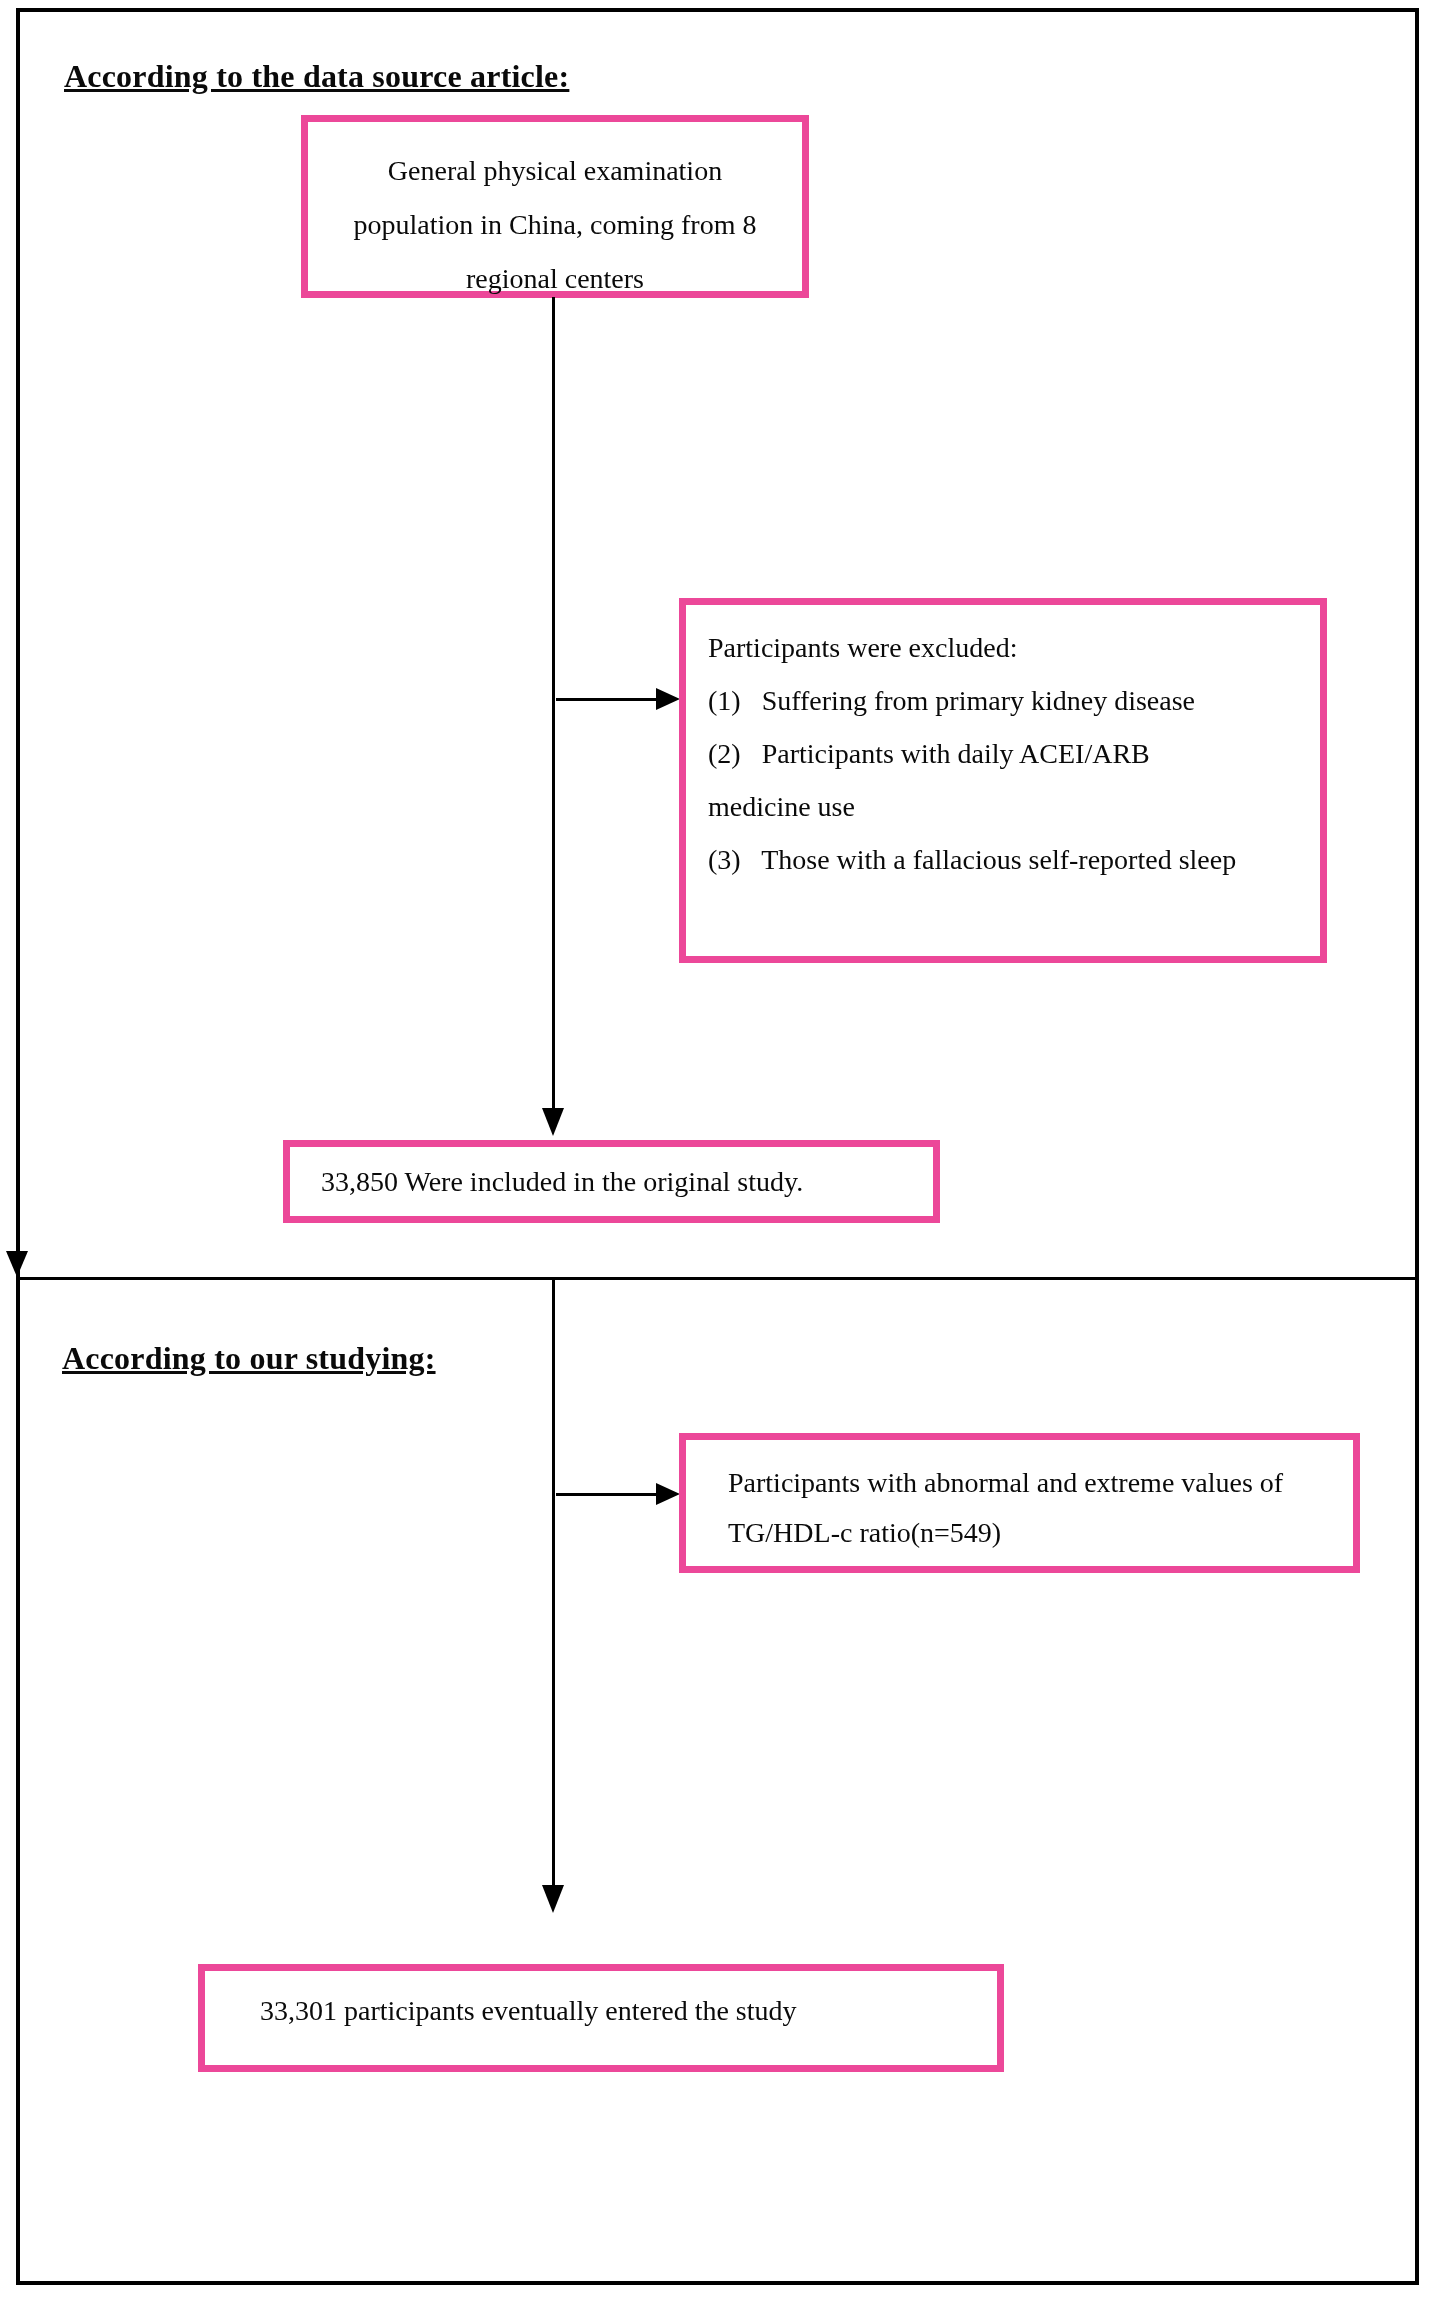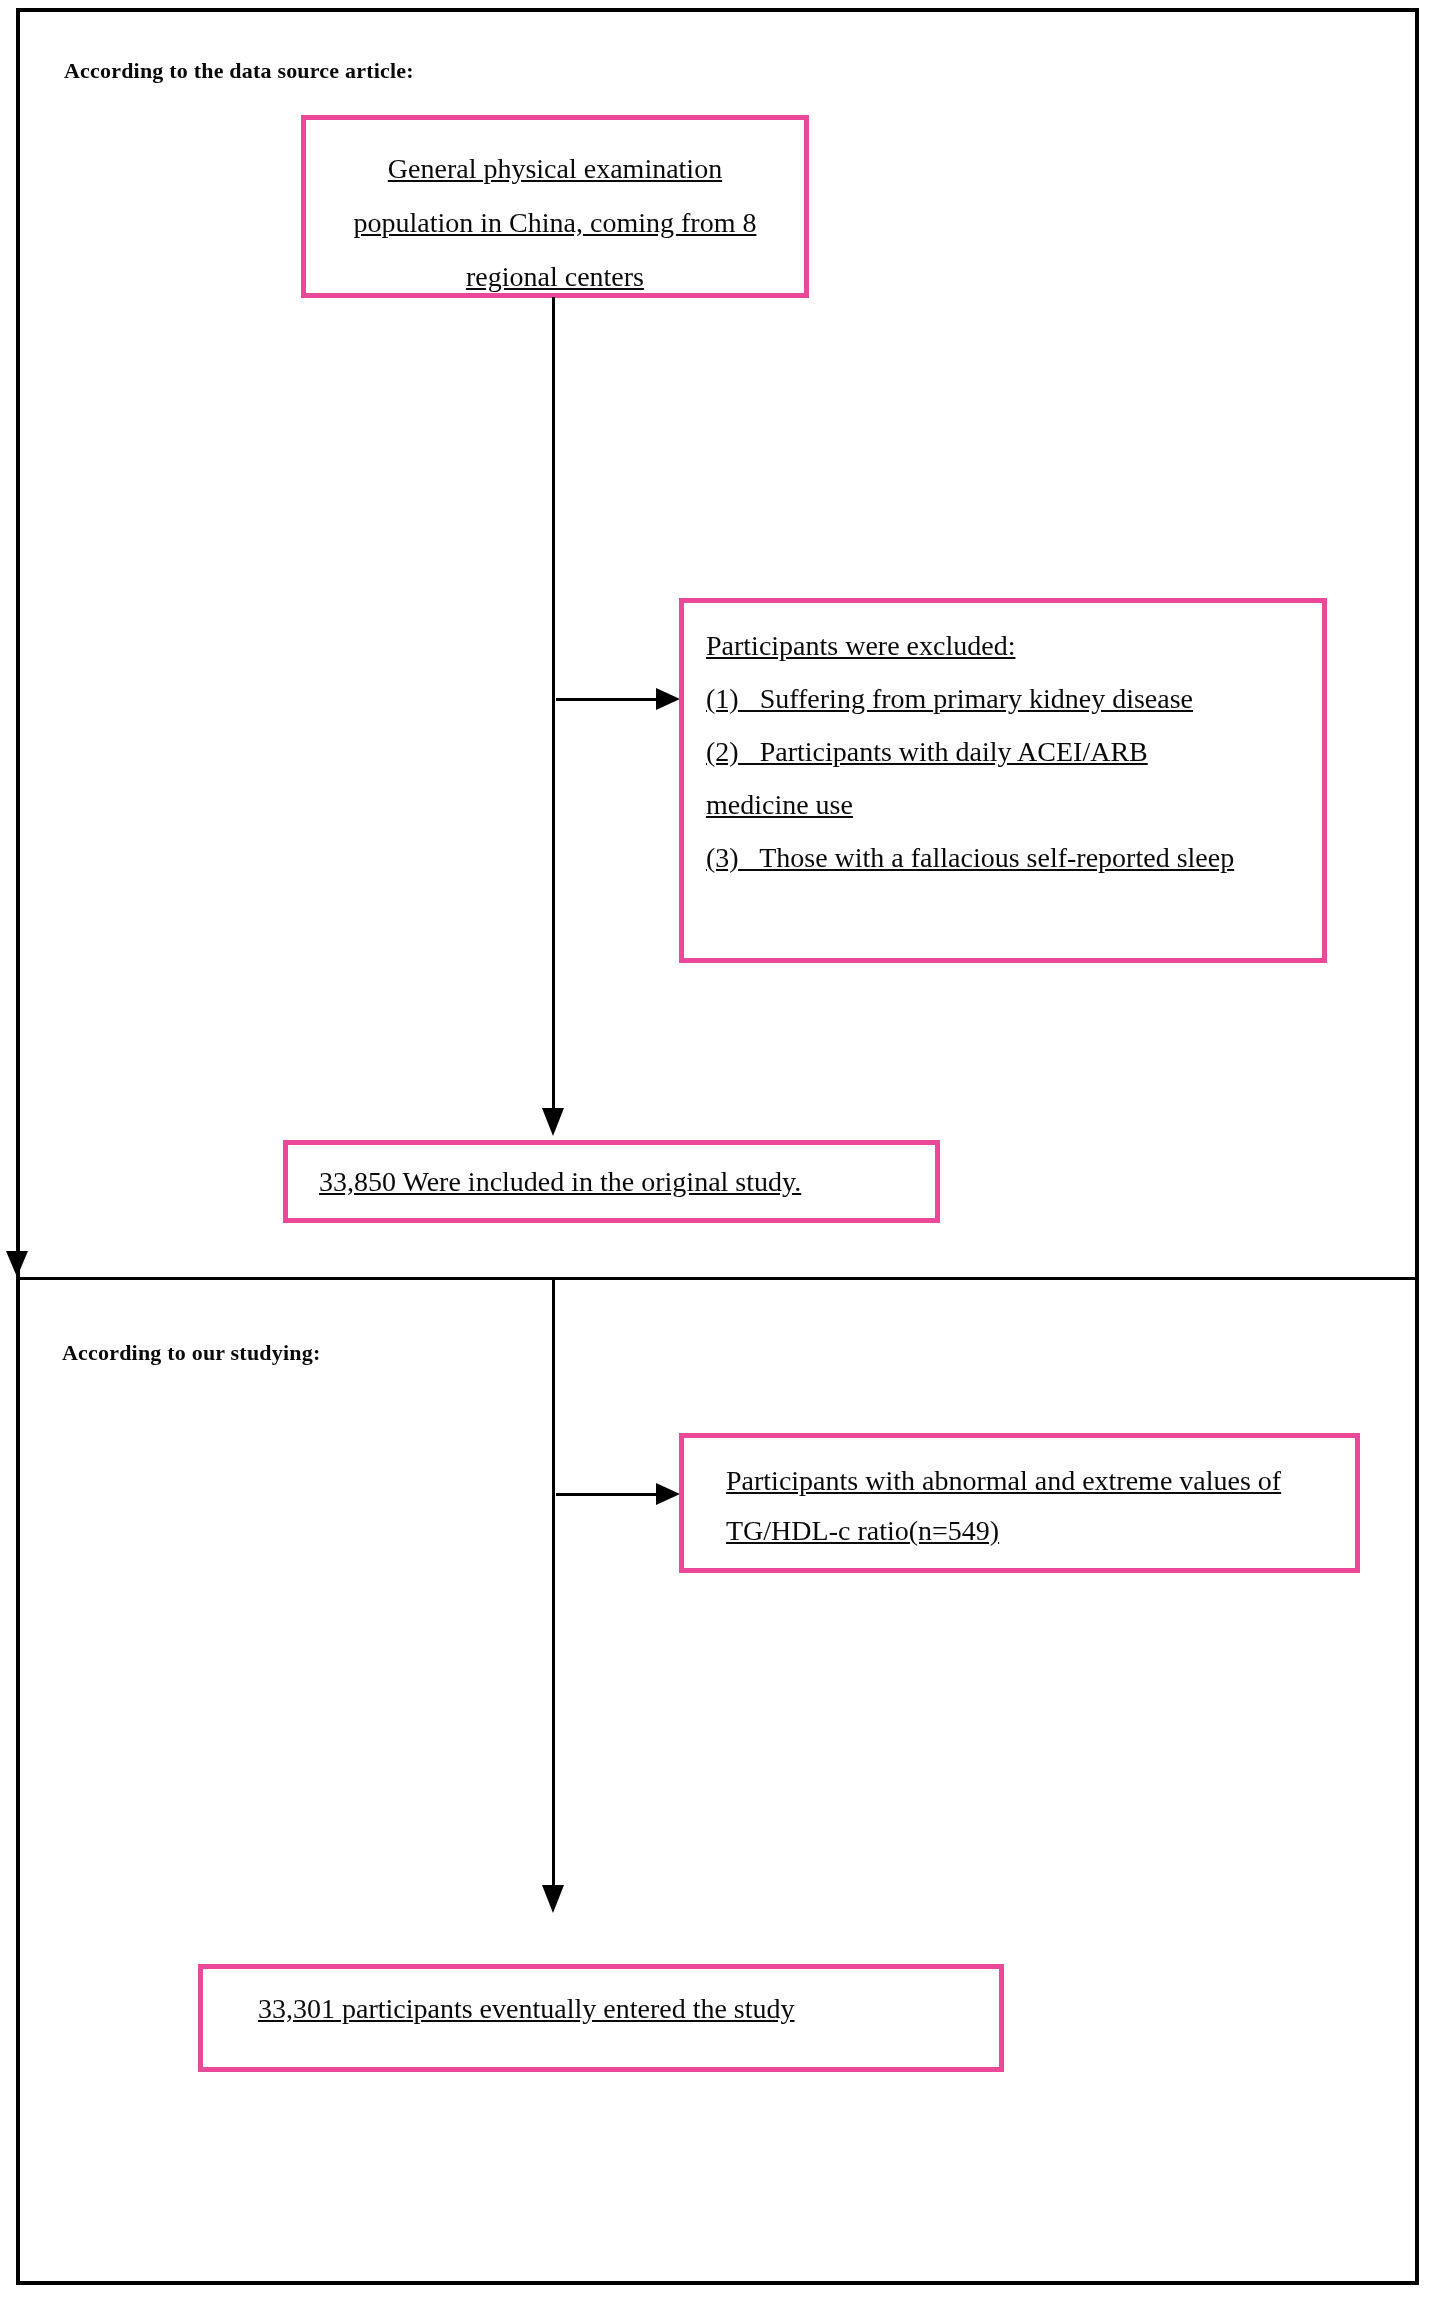--- a/index.html
+++ b/index.html
@@ -10,24 +10,24 @@
     font-family:"Liberation Serif","DejaVu Serif",serif;
     color:#0a0a0a;
     overflow:hidden;
   }
   .abs{position:absolute;box-sizing:border-box;}
   .frame{
     left:16px;top:8px;width:1403px;height:2277px;
     border:4px solid #000000;background:transparent;
   }
   .heading{
-    font-weight:bold;font-size:22px;letter-spacing:0.2px;white-space:nowrap;
+    font-weight:bold;font-size:32px;letter-spacing:0.2px;white-space:nowrap;text-decoration:underline;
   }
   .fbox{
-    border:5px solid #ec4899;background:#ffffff;font-size:28px;text-decoration:underline;
+    border:7px solid #ec4899;background:#ffffff;font-size:28px;
   }
   .centered-lines{text-align:center;}
   .line-v{width:3px;background:#000000;}
   .line-h{height:3px;background:#000000;}
   .arrow-down{
     width:0;height:0;
     border-left:11px solid transparent;
     border-right:11px solid transparent;
     border-top:28px solid #000000;
   }

